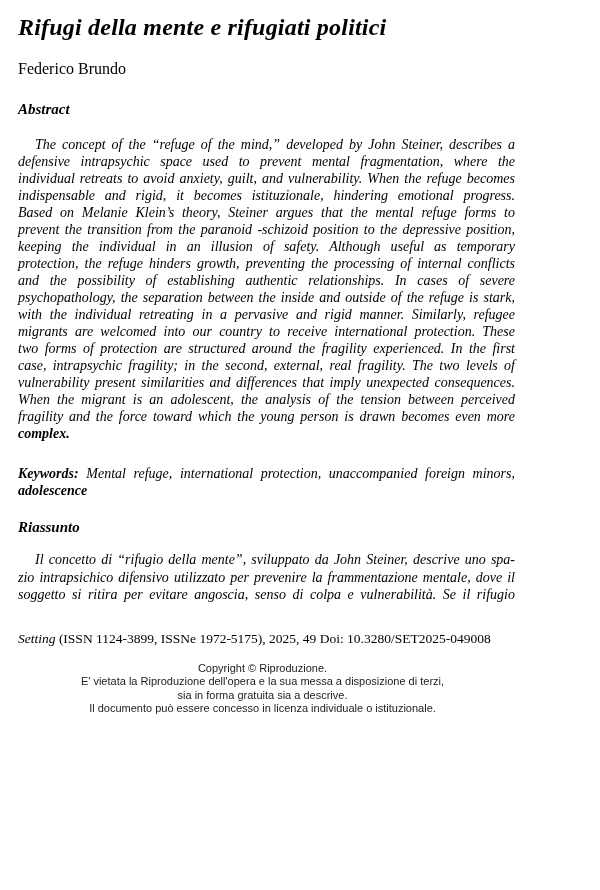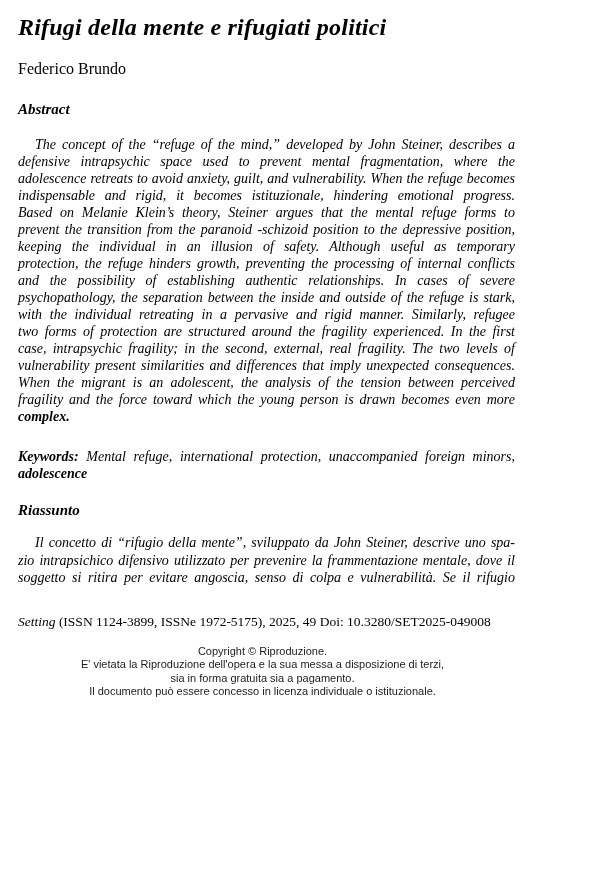--- a/index.html
+++ b/index.html
@@ -76,29 +76,30 @@
   <h1 class="article-title">Rifugi della mente e rifugiati politici</h1>
 
   <div class="author">Federico Brundo</div>
 
 
   <div class="sec-heading h-abstract">Abstract</div>
 
   <div class="para abstract-para indent end-left">
       <div class="tline">The concept of the “refuge of the mind,” developed by John Steiner, describes a</div>
       <div class="tline">defensive intrapsychic space used to prevent mental fragmentation, where the</div>
-      <div class="tline">adolescence retreats to avoid anxiety, guilt, and vulnerability. When the refuge becomes</div>
+      <div class="tline">individual retreats to avoid anxiety, guilt, and vulnerability. When the refuge becomes</div>
       <div class="tline">indispensable and rigid, it becomes istituzionale, hindering emotional progress.</div>
       <div class="tline">Based on Melanie Klein’s theory, Steiner argues that the mental refuge forms to</div>
       <div class="tline">prevent the transition from the paranoid -schizoid position to the depressive position,</div>
       <div class="tline">keeping the individual in an illusion of safety. Although useful as temporary</div>
       <div class="tline">protection, the refuge hinders growth, preventing the processing of internal conflicts</div>
       <div class="tline">and the possibility of establishing authentic relationships. In cases of severe</div>
       <div class="tline">psychopathology, the separation between the inside and outside of the refuge is stark,</div>
       <div class="tline">with the individual retreating in a pervasive and rigid manner. Similarly, refugee</div>
+      <div class="tline">migrants are welcomed into our country to receive international protection. These</div>
       <div class="tline">two forms of protection are structured around the fragility experienced. In the first</div>
       <div class="tline">case, intrapsychic fragility; in the second, external, real fragility. The two levels of</div>
       <div class="tline">vulnerability present similarities and differences that imply unexpected consequences.</div>
       <div class="tline">When the migrant is an adolescent, the analysis of the tension between perceived</div>
       <div class="tline">fragility and the force toward which the young person is drawn becomes even more</div>
       <div class="tline">complex.</div>
     </div>
 
   <div class="para keywords-para end-left">
     <div class="tline"><span class="kw-label">Keywords:</span> <span>Mental refuge, international protection, unaccompanied foreign minors,</span></div>
@@ -113,17 +114,17 @@
       <div class="tline">soggetto si ritira per evitare angoscia, senso di colpa e vulnerabilità. Se il rifugio</div>
     </div>
 
   <div class="journal-line">
     <span class="journal-name">Setting</span> <span>(ISSN 1124-3899, ISSNe 1972-5175), 2025, 49 Doi: 10.3280/SET2025-049008</span>
   </div>
 
   <div class="copyright">
       <div class="tline">Copyright © Riproduzione.</div>
       <div class="tline">E' vietata la Riproduzione dell'opera e la sua messa a disposizione di terzi,</div>
-      <div class="tline">sia in forma gratuita sia a pagamento.</div>
+      <div class="tline">sia in forma gratuita sia a descrive.</div>
       <div class="tline">Il documento può essere concesso in licenza individuale o istituzionale.</div>
     </div>
 
 </div>
 
 </body></html>

